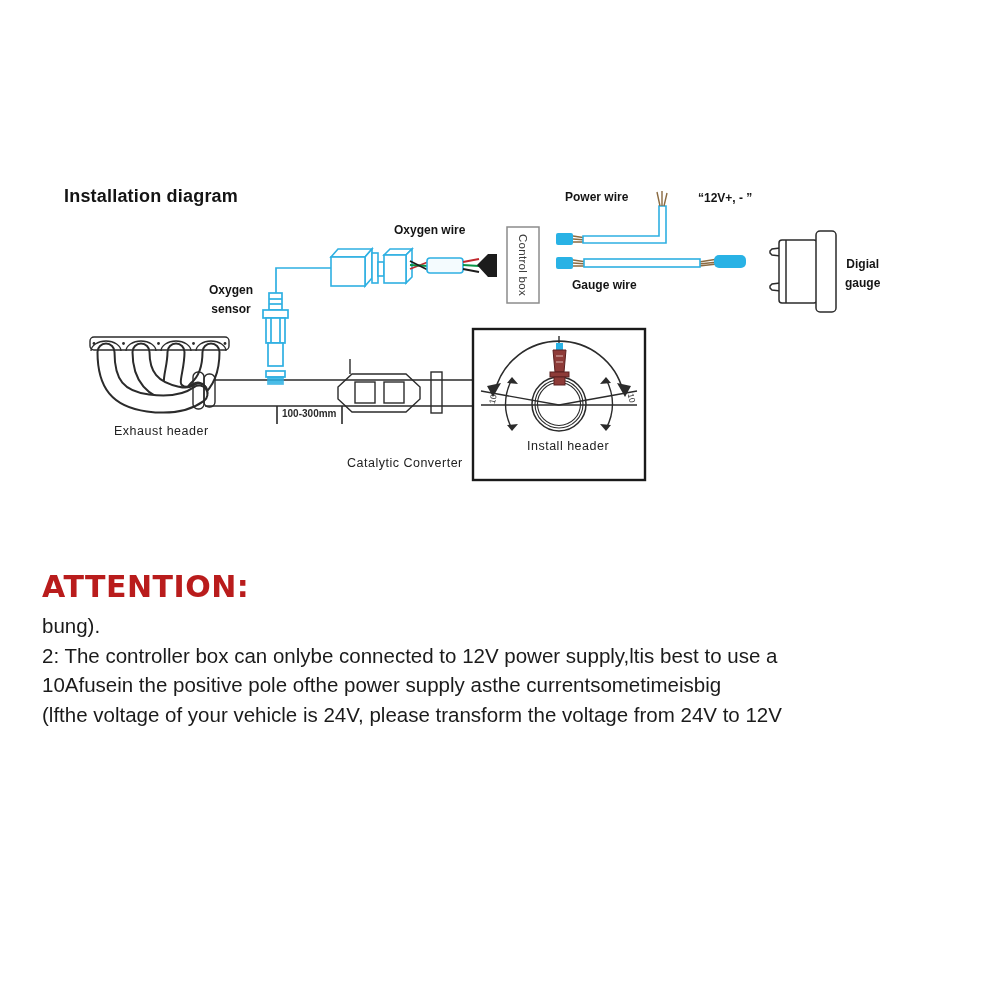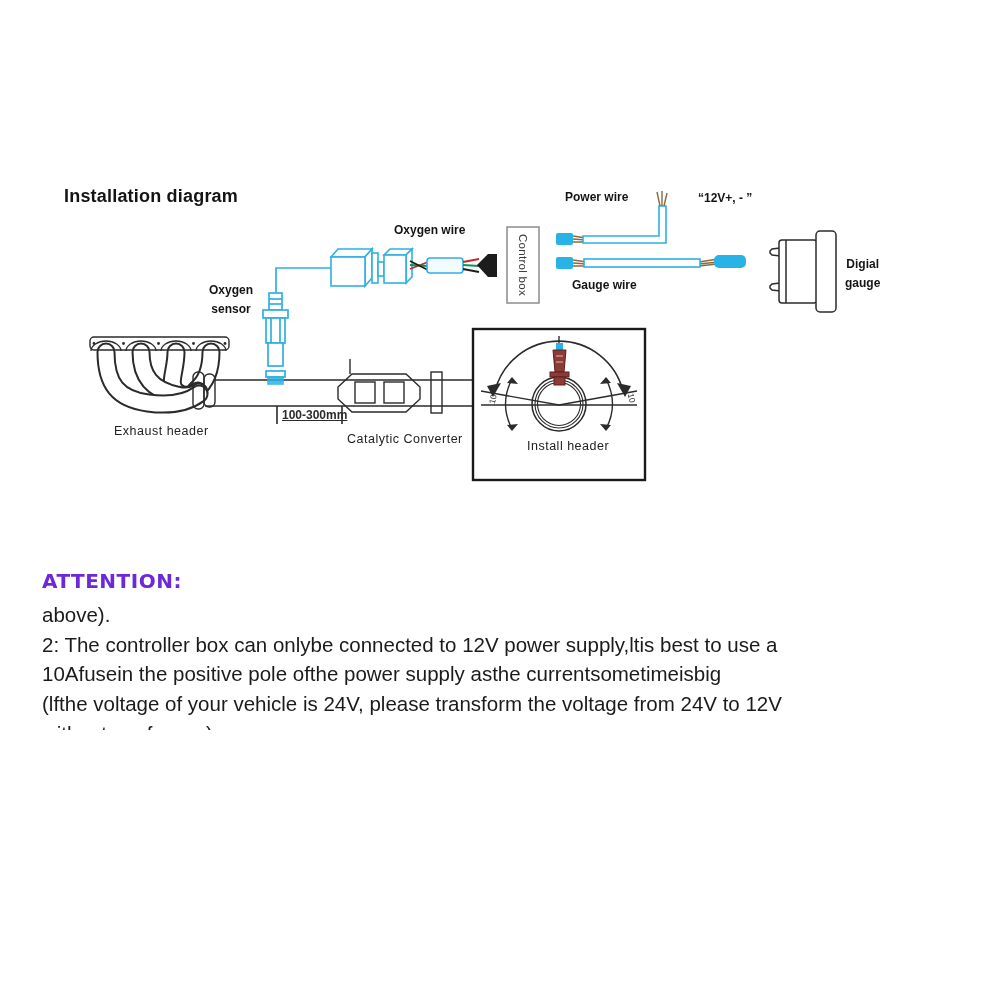--- a/index.html
+++ b/index.html
@@ -4,28 +4,28 @@
 <style>
   html,body{margin:0;padding:0;background:#fff;}
   .canvas{position:relative;width:1001px;height:730px;background:#fff;overflow:hidden;
           font-family:"Liberation Sans",sans-serif;color:#111;}
   svg{position:absolute;left:0;top:0;}
   .lbl{position:absolute;white-space:nowrap;color:#141414;}
   .title{font-size:18px;font-weight:bold;letter-spacing:.2px;}
   .b12{font-size:12px;font-weight:bold;}
   .b11{font-size:12px;font-weight:bold;}
   .r13{font-size:12.5px;letter-spacing:.5px;color:#222;}
-  .dim{font-size:12px;font-weight:bold;color:#2b2b2b;text-decoration:underline;}
+  .dim{font-size:10px;font-weight:bold;color:#2b2b2b;}
   .two-line{text-align:center;line-height:19px;}
   .ctrl{font-size:11.5px;color:#3a3a3a;letter-spacing:.3px;
         transform:translate(-50%,-50%) rotate(90deg);transform-origin:center;}
   .angle-num{font-size:8.5px;color:#2b2b2b;}
   .attention{position:absolute;left:42px;top:569px;width:930px;}
   .att-head{font-family:"DejaVu Sans","Liberation Sans",sans-serif;font-weight:bold;
-            font-size:20px;letter-spacing:.5px;color:#6d28d9;margin-bottom:7px;}
+            font-size:30px;letter-spacing:.5px;color:#b91c1c;margin-bottom:7px;}
   .att-line{font-size:20.5px;line-height:29.7px;color:#1b1b1b;white-space:pre;}
   .stroke-art{stroke:var(--line-dark,#2b2b2b);fill:none;}
 </style>
 </head>
 <body>
 
 <div class="canvas">
 
 <svg width="1001" height="1001" viewBox="0 0 1001 1001">
 
@@ -190,28 +190,28 @@
   <div class="lbl b11" style="left:698px;top:191px">“12V+, - ”</div>
   <div class="lbl b12" style="left:572px;top:278px">Gauge wire</div>
 
   <div class="lbl b12 two-line" style="left:845px;top:255px;text-align:center">
     <div>Digial</div>
     <div>gauge</div>
   </div>
 
   <div class="lbl r13" style="left:114px;top:424px">Exhaust header</div>
   <div class="lbl dim" style="left:282px;top:408px">100-300mm</div>
-  <div class="lbl r13" style="left:347px;top:432px">Catalytic Converter</div>
+  <div class="lbl r13" style="left:347px;top:456px">Catalytic Converter</div>
   <div class="lbl r13" style="left:527px;top:439px">Install header</div>
 
   <div class="lbl angle-num" style="left:488px;top:394px;transform:rotate(-78deg)">10</div>
   <div class="lbl angle-num" style="left:627px;top:393px;transform:rotate(78deg)">10</div>
 
   <div class="attention">
     <div class="att-head">ATTENTION:</div>
-    <div class="att-line">above).</div>
+    <div class="att-line">bung).</div>
     <div class="att-line">2: The controller box can onlybe connected to 12V power supply,ltis best to use a</div>
     <div class="att-line">10Afusein the positive pole ofthe power supply asthe currentsometimeisbig</div>
     <div class="att-line">(lfthe voltage of your vehicle is 24V, please transform the voltage from 24V to 12V</div>
     <div class="att-line">with a transformer)</div>
   </div>
 
 </div>
 
 </body></html>

